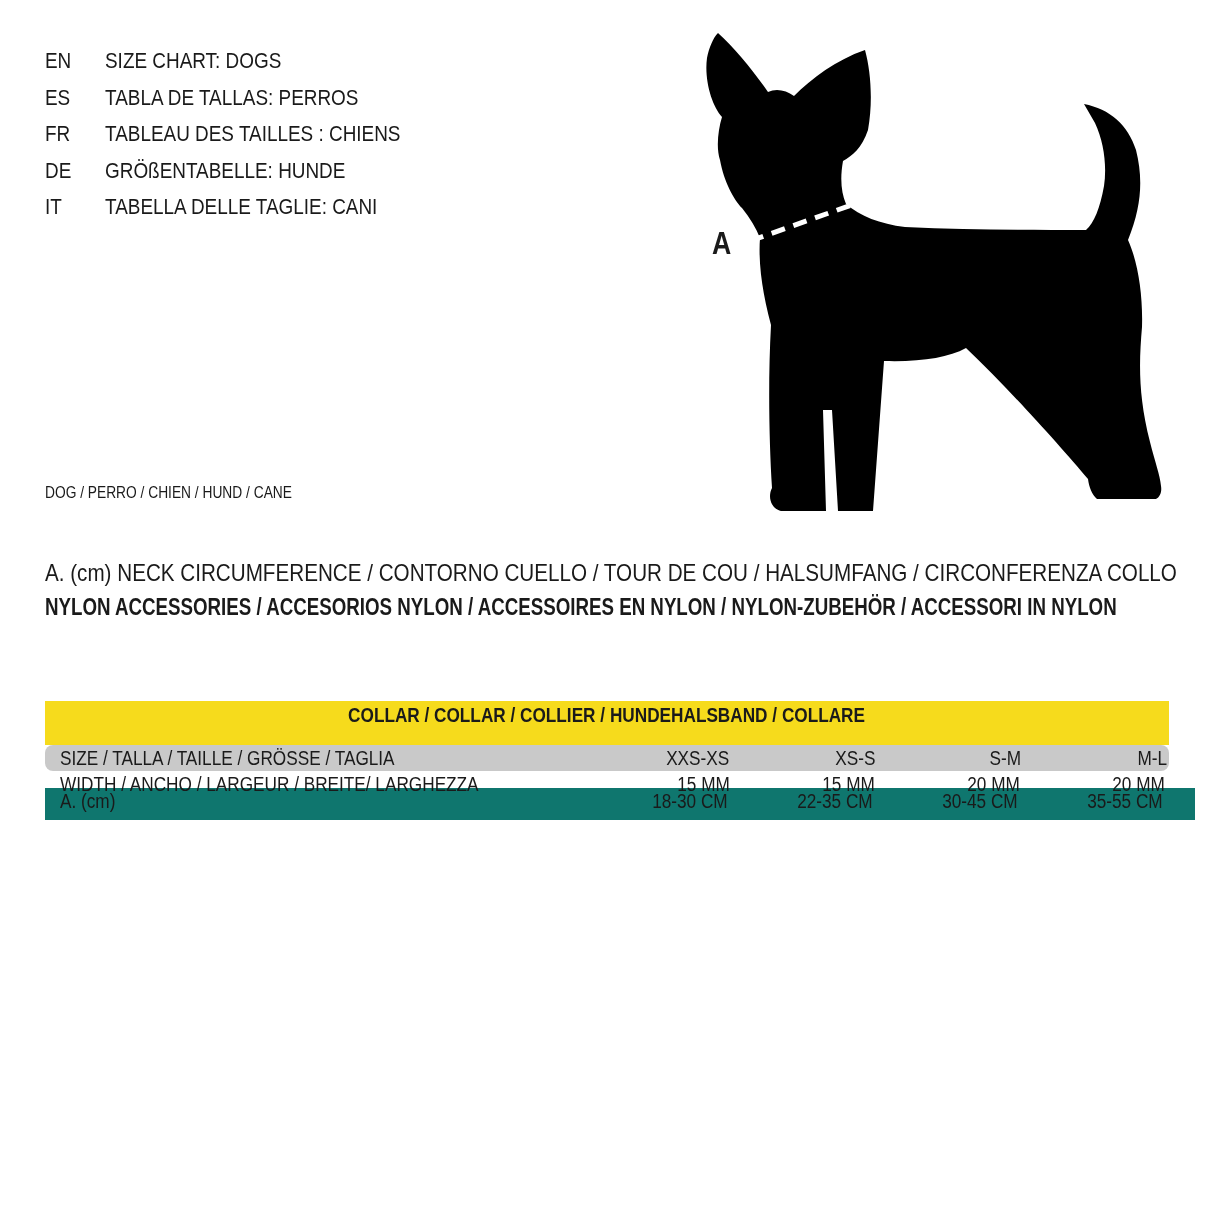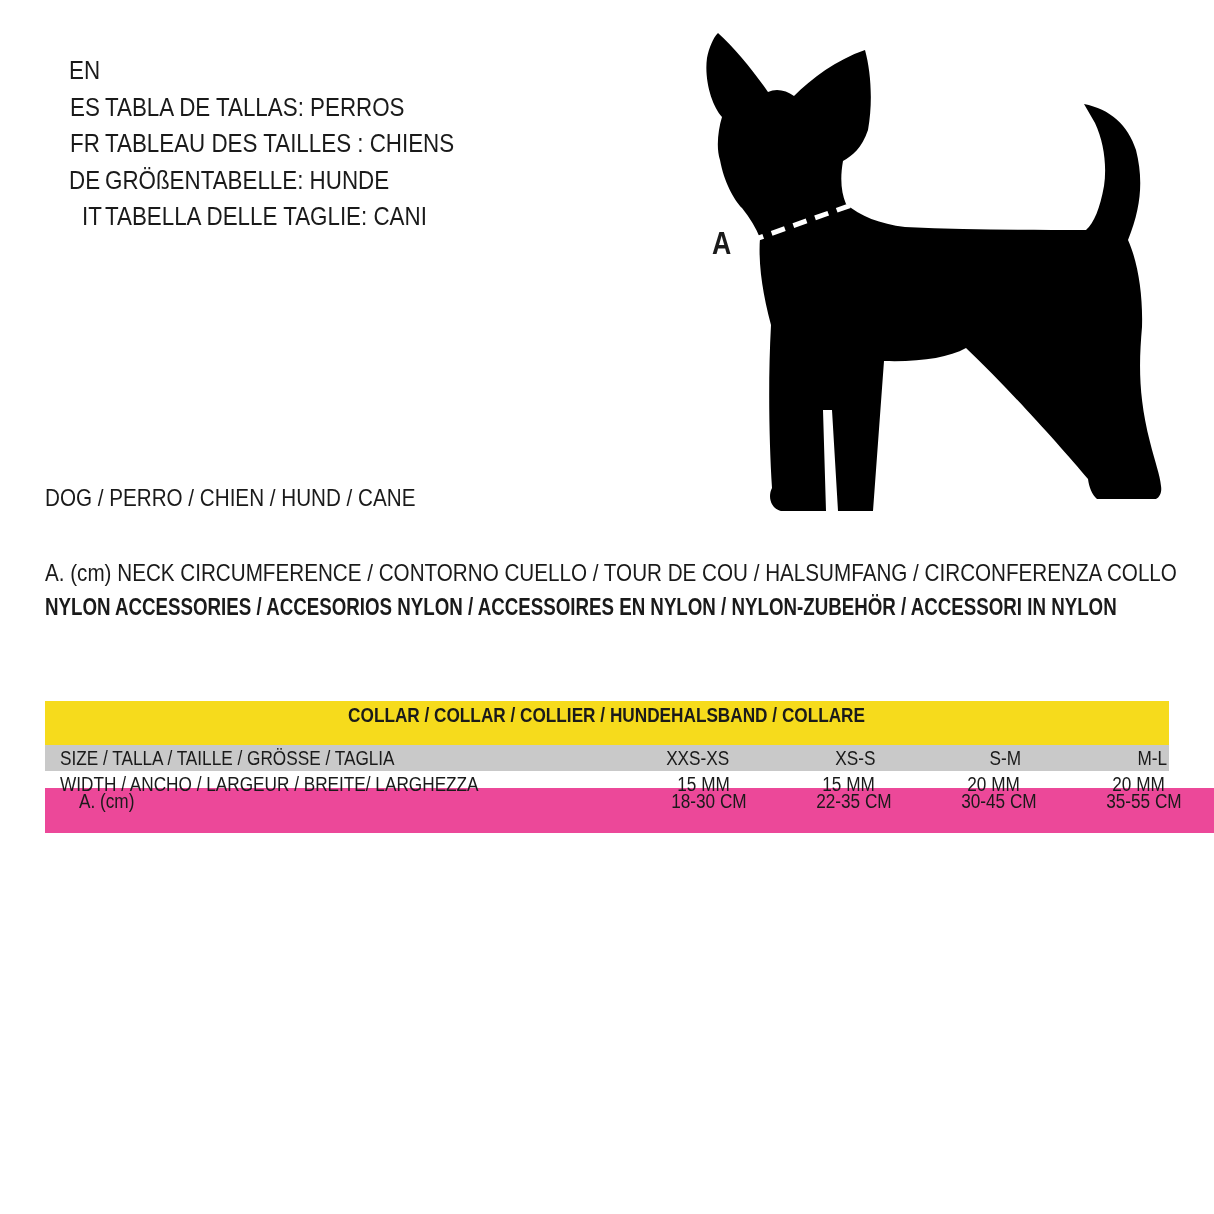--- a/index.html
+++ b/index.html
@@ -11,38 +11,38 @@
     font-family: "Liberation Sans", sans-serif;
     color: #1a1a1a;
     -webkit-font-smoothing: antialiased;
   }
   
   .cond   { display: inline-block; transform: scaleX(0.86); transform-origin: 0 50%; white-space: nowrap; }
   .cond-c { display: inline-block; transform: scaleX(0.86); transform-origin: 50% 50%; white-space: nowrap; }
   .cond-x { display: inline-block; transform: scaleX(0.78); transform-origin: 0 50%; white-space: nowrap; }
 
   .lang-list {
-    position: absolute; left: 45px; top: 52px;
-    font-size: 26px; line-height: 36.6px; text-align: right;
+    position: absolute; left: 45px; top: 43px;
+    font-size: 22px; line-height: 36.6px;
   }
   .lang-row { display: flex; }
   .lang-code { width: 60px; flex: 0 0 60px; }
 
   .dog-figure {
     position: absolute; left: 680px; top: 10px;
     width: 520px; height: 520px;
   }
   .collar-label {
     position: absolute; left: 712px; top: 226px;
     font-size: 31px; font-weight: bold;
   }
 
   .animal-names {
     position: absolute; left: 45px; top: 484px;
-    font-size: 24px;
+    font-size: 16px;
   }
   .note-measure {
     position: absolute; left: 45px; top: 559px;
     font-size: 24px;
   }
   .note-material {
     position: absolute; left: 45px; top: 593px;
     font-size: 24px; font-weight: bold;
   }
 
@@ -50,32 +50,33 @@
     position: absolute; left: 45px; top: 701px;
     width: 1124px;
     font-size: 20px;
   }
   .t-header {
     height: 44px; line-height: 28px;
     background: #f6db1c;
     font-weight: bold; text-align: center;
   }
   .t-row { display: flex; }
-  .t-row.r-size  { height: 26px; line-height: 26px; background: #c9c9c9; }
+  .t-row.r-size  { height: 26px; line-height: 26px; background: #c9c9c9; border-radius: 8px; }
   .t-row.r-width { height: 17px; line-height: 27px; background: #ffffff; }
-  .t-row.r-acm   { height: 45px; line-height: 27px; background: #ec4899; width: 1150px; padding-left: 19px; }
+  .t-row.r-acm   { height: 32px; line-height: 27px; background: #0f766e; width: 1150px; }
   .t-label { flex: 0 0 544px; padding-left: 15px; box-sizing: border-box; }
   .t-cell  { width: 145px; flex: 0 0 145px; text-align: right; }
 </style>
 </head>
 <body>
 
 <div class="lang-list">
   <div class="lang-row">
     <span class="lang-code"><span class="cond">EN</span></span>
+    <span><span class="cond">SIZE CHART: DOGS</span></span>
   </div>
   <div class="lang-row">
     <span class="lang-code"><span class="cond">ES</span></span>
     <span><span class="cond">TABLA DE TALLAS: PERROS</span></span>
   </div>
   <div class="lang-row">
     <span class="lang-code"><span class="cond">FR</span></span>
     <span><span class="cond">TABLEAU DES TAILLES : CHIENS</span></span>
   </div>
   <div class="lang-row">

